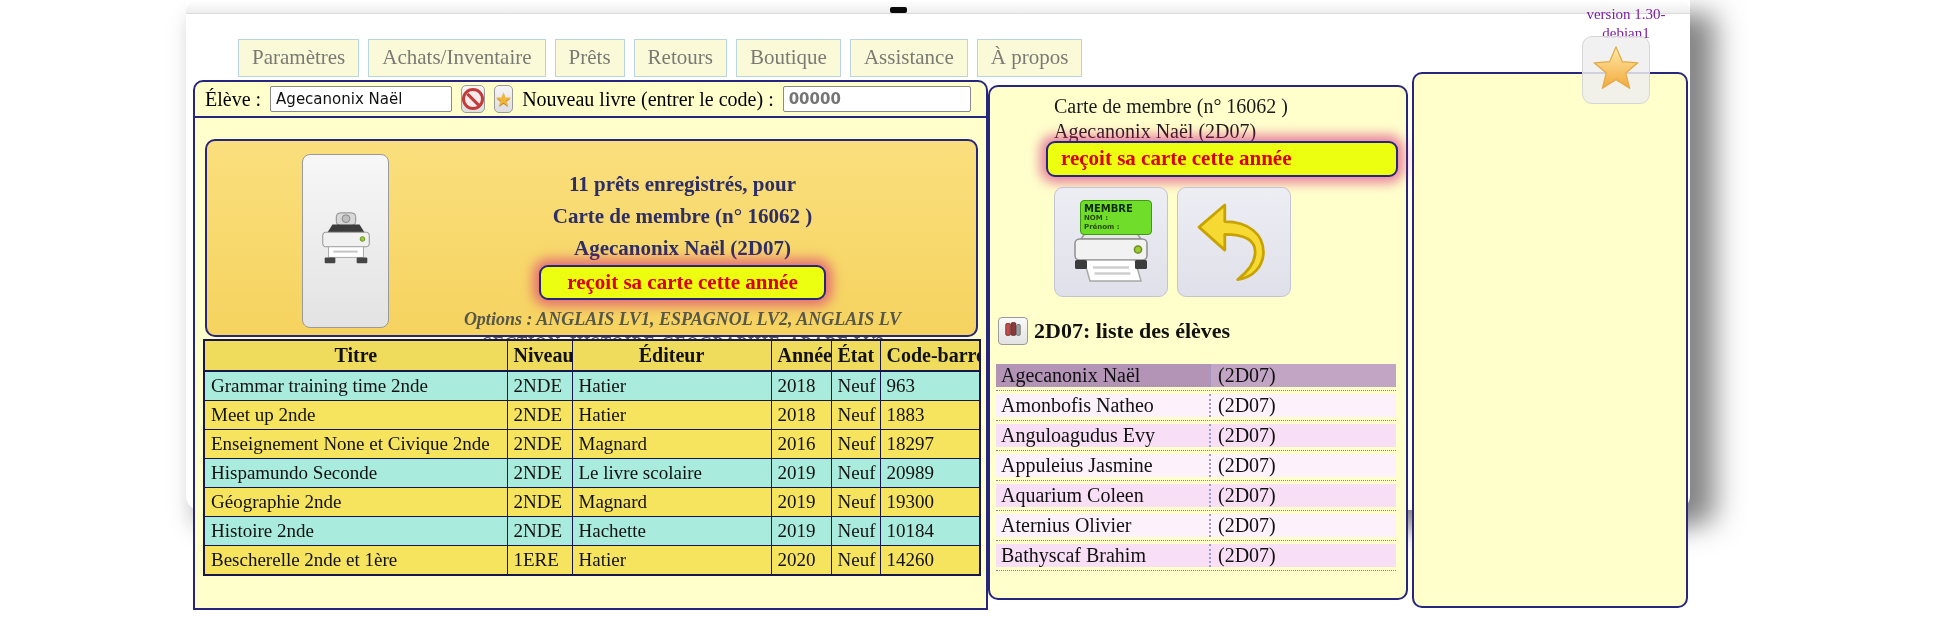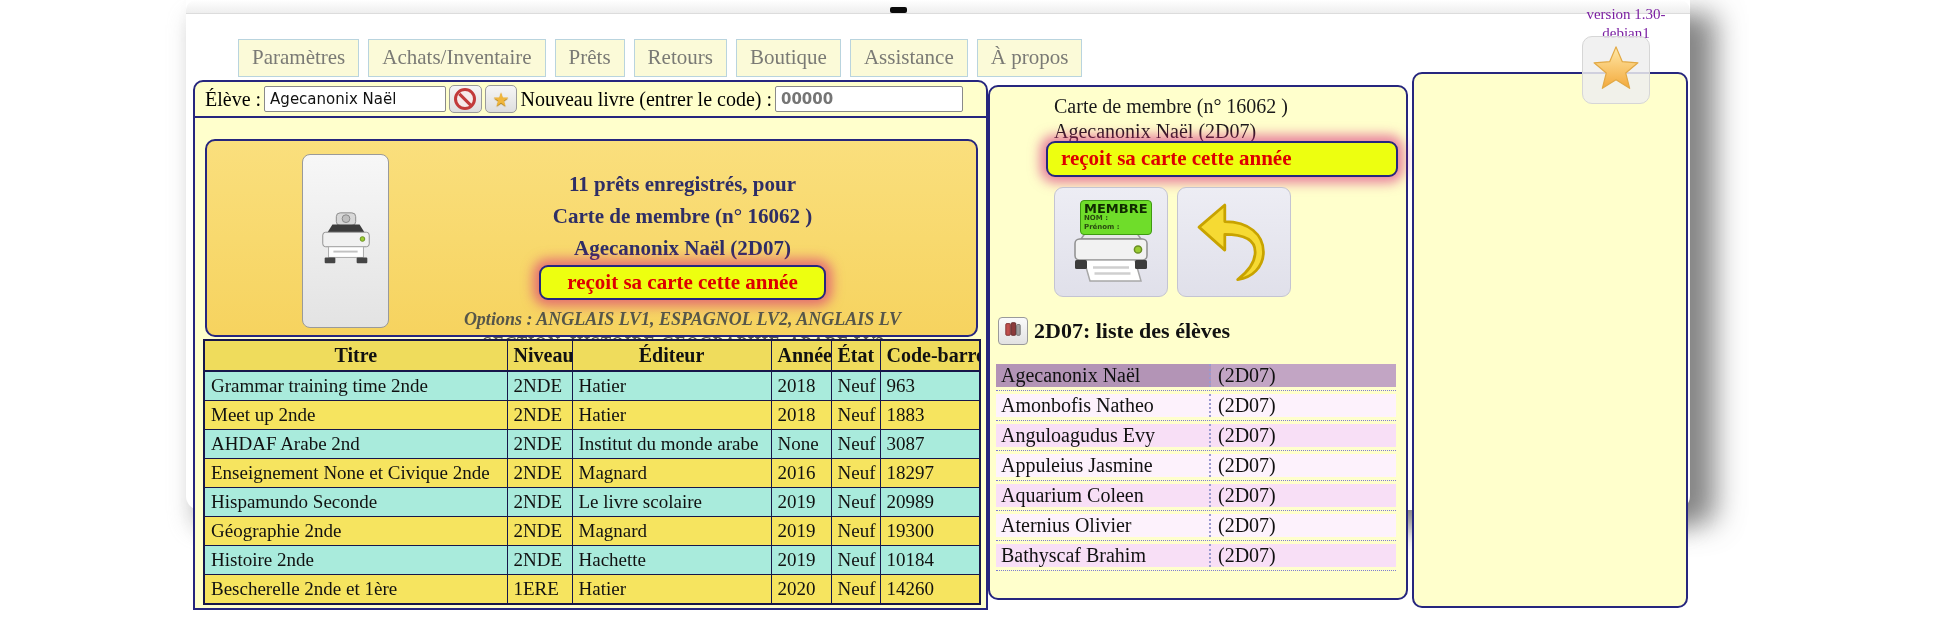--- a/index.html
+++ b/index.html
@@ -28,21 +28,21 @@
     background:#fbfad8;border:1px solid #b9d4de;color:#7a7a75;
     font-size:21px;padding:5px 13px 6px 13px;white-space:nowrap;cursor:default;
   }
   
   .left-panel{
     position:absolute;left:7px;top:80px;width:795px;height:530px;
     background:#ffffcc;border:2px solid #26267e;border-radius:10px 10px 0 0;
     box-sizing:border-box;
   }
   .toolbar{
-    display:flex;align-items:center;gap:3px;height:30px;
+    display:flex;align-items:center;gap:9px;height:30px;
     border-bottom:2px solid #26267e;padding:2px 23px 2px 10px;box-sizing:content-box;
   }
   .toolbar .lbl{font-size:20px;color:#000;white-space:nowrap;}
   .toolbar input{
     height:22px;border:1px solid #8a8a8a;border-radius:2px;background:#fff;
     font-family:"DejaVu Sans",sans-serif;font-size:15px;padding:1px 5px;color:#111;
   }
   .inp-student{width:170px;}
   .inp-book{width:176px;font-weight:bold;}
   .mini-btn{
@@ -97,21 +97,21 @@
   }
   .sq-btn{
     position:absolute;top:100px;width:112px;height:108px;
     background:linear-gradient(#ededf4,#e0e0ea);border:1px solid #c4c4d2;border-radius:9px;
     display:flex;align-items:center;justify-content:center;cursor:pointer;
   }
   .member-card-tag{
     position:absolute;left:17px;top:6px;width:64px;background:#6fdd2a;border:1px solid #3f9a12;
     border-radius:4px;padding:2px 3px;font-family:"DejaVu Sans",sans-serif;text-align:left;
   }
-  .member-card-tag .t1{font-size:13px;font-weight:bold;color:#102a00;line-height:11px;}
+  .member-card-tag .t1{font-size:10px;font-weight:bold;color:#102a00;line-height:11px;}
   .member-card-tag .t2{font-size:7px;font-weight:bold;color:#2a4a10;line-height:9px;}
   .list-head-btn{
     position:absolute;left:8px;top:230px;width:28px;height:26px;
     background:linear-gradient(#fafafa,#e2e2e2);border:1px solid #9a9a9a;border-radius:4px;
     display:flex;align-items:center;justify-content:center;cursor:pointer;
   }
   .list-title{position:absolute;left:44px;top:231px;font-size:22px;font-weight:bold;color:#111;}
   .students{position:absolute;left:6px;top:274px;width:400px;}
   .student-row{display:flex;height:29px;align-items:center;border-bottom:1px dotted #7d7dd0;cursor:pointer;}
   .student-row .name{width:215px;padding-left:5px;font-size:20px;border-right:2px dotted #9a9ad0;box-sizing:border-box;}
@@ -235,28 +235,20 @@
             <td>963</td>
           </tr>
           <tr class="alt-yellow">
             <td>Meet up 2nde</td>
             <td>2NDE</td>
             <td>Hatier</td>
             <td>2018</td>
             <td>Neuf</td>
             <td>1883</td>
           </tr>
-          <tr class="alt-aqua">
-            <td>AHDAF Arabe 2nd</td>
-            <td>2NDE</td>
-            <td>Institut du monde arabe</td>
-            <td>None</td>
-            <td>Neuf</td>
-            <td>3087</td>
-          </tr>
           <tr class="alt-yellow">
             <td>Enseignement None et Civique 2nde</td>
             <td>2NDE</td>
             <td>Magnard</td>
             <td>2016</td>
             <td>Neuf</td>
             <td>18297</td>
           </tr>
           <tr class="alt-aqua">
             <td>Hispamundo Seconde</td>

